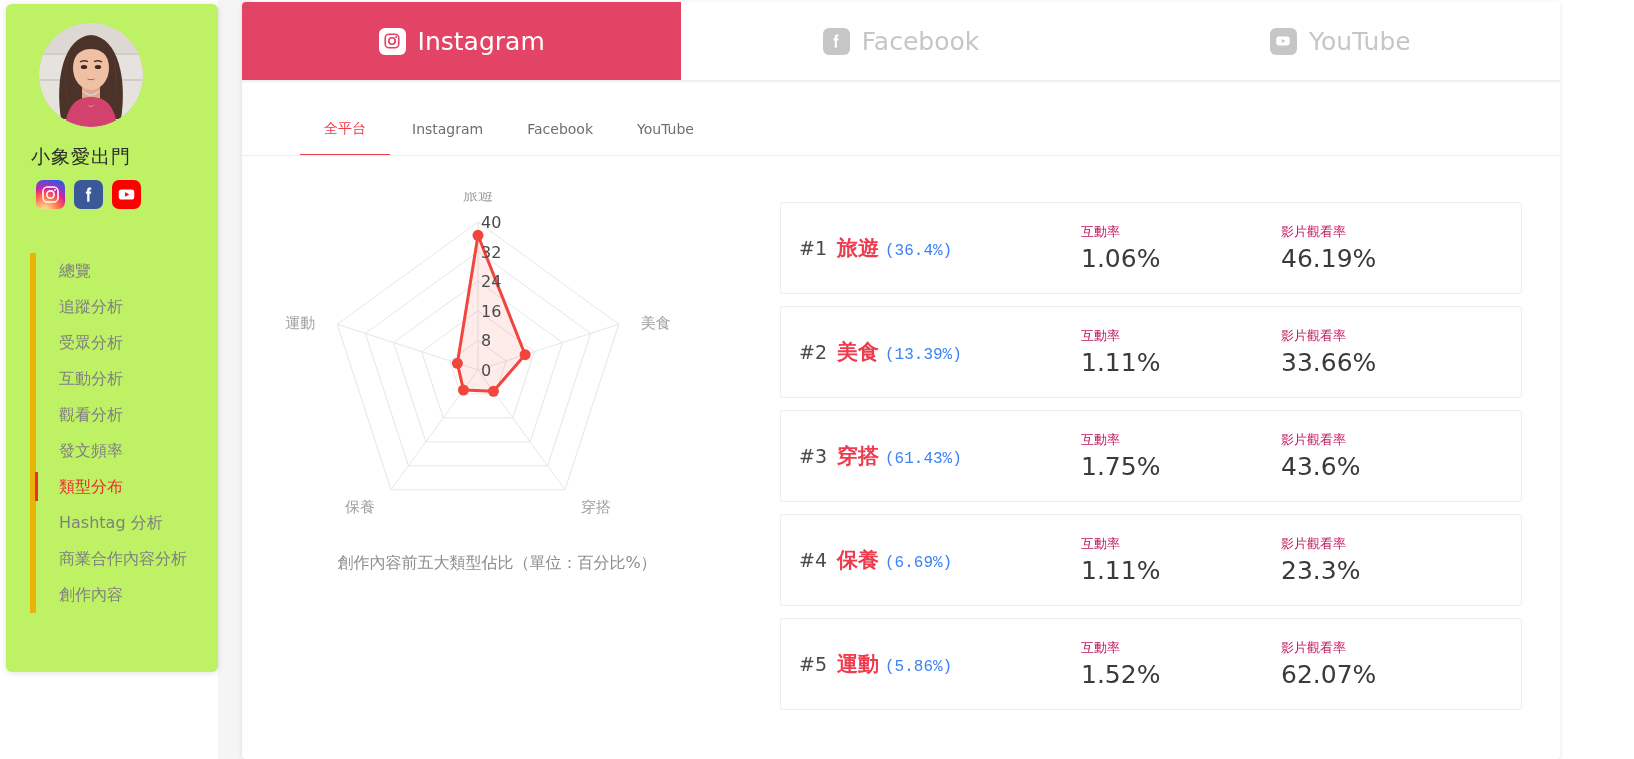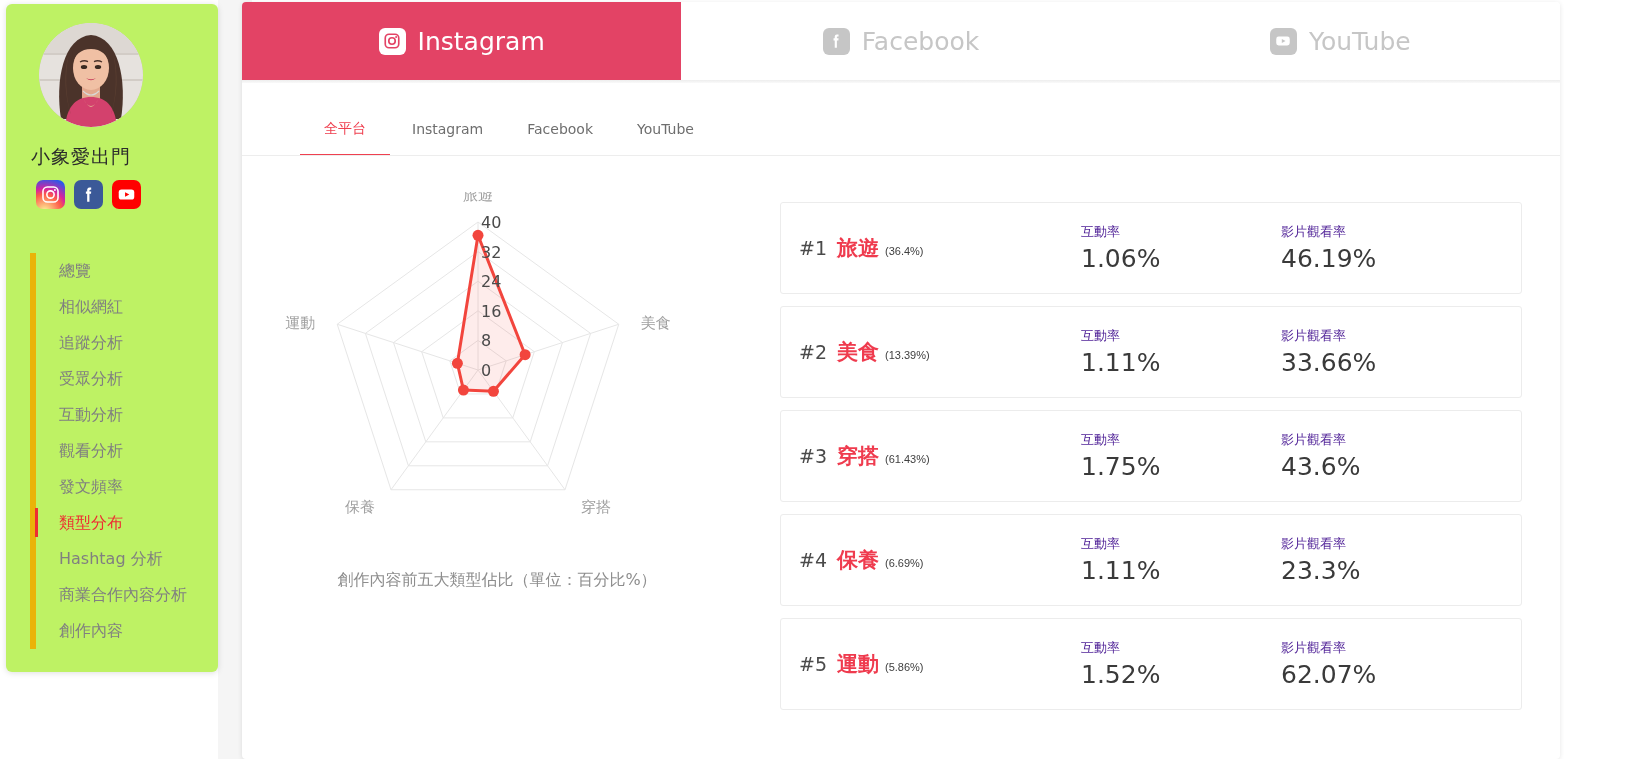--- a/index.html
+++ b/index.html
@@ -87,40 +87,40 @@
   .sub-tab.active { color:#ef4050; }
   .sub-tab.active::after {
     content:""; position:absolute; left:0; right:0; bottom:0; height:2px; background:#ef4050;
   }
   .sub-sep { position:absolute; left:0; top:153px; width:1318px; height:1px; background:#ededed; }
 
   
   .chart-wrap { position:absolute; left:40px; top:190px; width:430px; height:420px; }
   .chart-wrap svg { display:block; }
   .chart-caption {
-    position:absolute; left:0; top:378px; width:430px; text-align:center;
+    position:absolute; left:0; top:361px; width:430px; text-align:center;
     font-size:16px; color:#8d8d8d; font-family:"DejaVu Sans", sans-serif;
   }
 
   
   .rank-list { position:absolute; left:538px; top:200px; width:742px; }
   .rank-row {
     position:relative; height:92px; margin-bottom:12px;
     border:1px solid #ececec; border-radius:3px; background:#ffffff;
     display:flex; align-items:center;
   }
   .rank-num {
     width:56px; text-align:right; padding-right:10px;
     font-size:19px; color:#4a4a4a; font-family:"DejaVu Sans", sans-serif;
   }
   .rank-cat { width:244px; display:flex; align-items:baseline; gap:6px; }
   .rank-cat-name { font-size:21px; color:#ef3b4e; font-weight:bold; font-family:"DejaVu Sans", sans-serif; }
-  .rank-cat-pct { font-size:11px; color:#404040; font-family:Liberation Sans, sans-serif; }
+  .rank-cat-pct { font-size:16px; color:#3b82f6; font-family:Liberation Mono, monospace; }
   .metric { width:200px; }
-  .metric-label { font-size:13px; color:#4c1d95; margin-bottom:3px; font-family:"DejaVu Sans", sans-serif; }
+  .metric-label { font-size:13px; color:#be185d; margin-bottom:3px; font-family:"DejaVu Sans", sans-serif; }
   .metric-value { font-size:25px; color:#3a3a3a; font-family:"DejaVu Sans", sans-serif; }
 </style>
 </head>
 <body>
 
 <div id="root">
 
   <div class="gutter"></div>
 
   <aside class="sidebar-card">
@@ -183,23 +183,20 @@
         <svg width="19" height="19" viewBox="0 0 24 24">
           <rect x="2.2" y="5.6" width="19.6" height="12.8" rx="3.6" fill="#fff"></rect>
           <path d="M10.2 9.2 L15.6 12 L10.2 14.8 Z" fill="#ff0000"></path>
         </svg>
       </a>
     </div>
 
     <nav class="nav">
       <div class="nav-item">
           <span>總覽</span>
-        </div>
-      <div class="nav-item">
-          <span>相似網紅</span>
         </div>
       <div class="nav-item">
           <span>追蹤分析</span>
         </div>
       <div class="nav-item">
           <span>受眾分析</span>
         </div>
       <div class="nav-item">
           <span>互動分析</span>
         </div>

